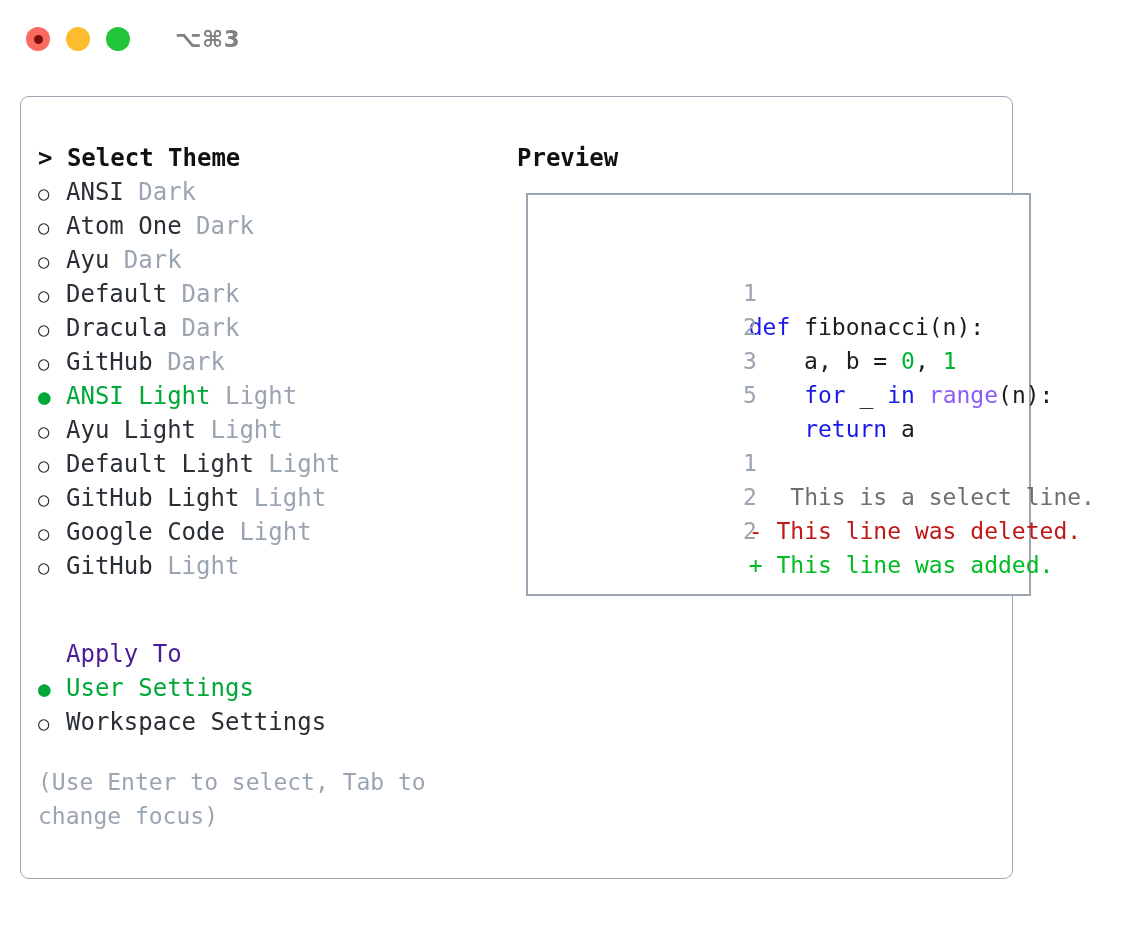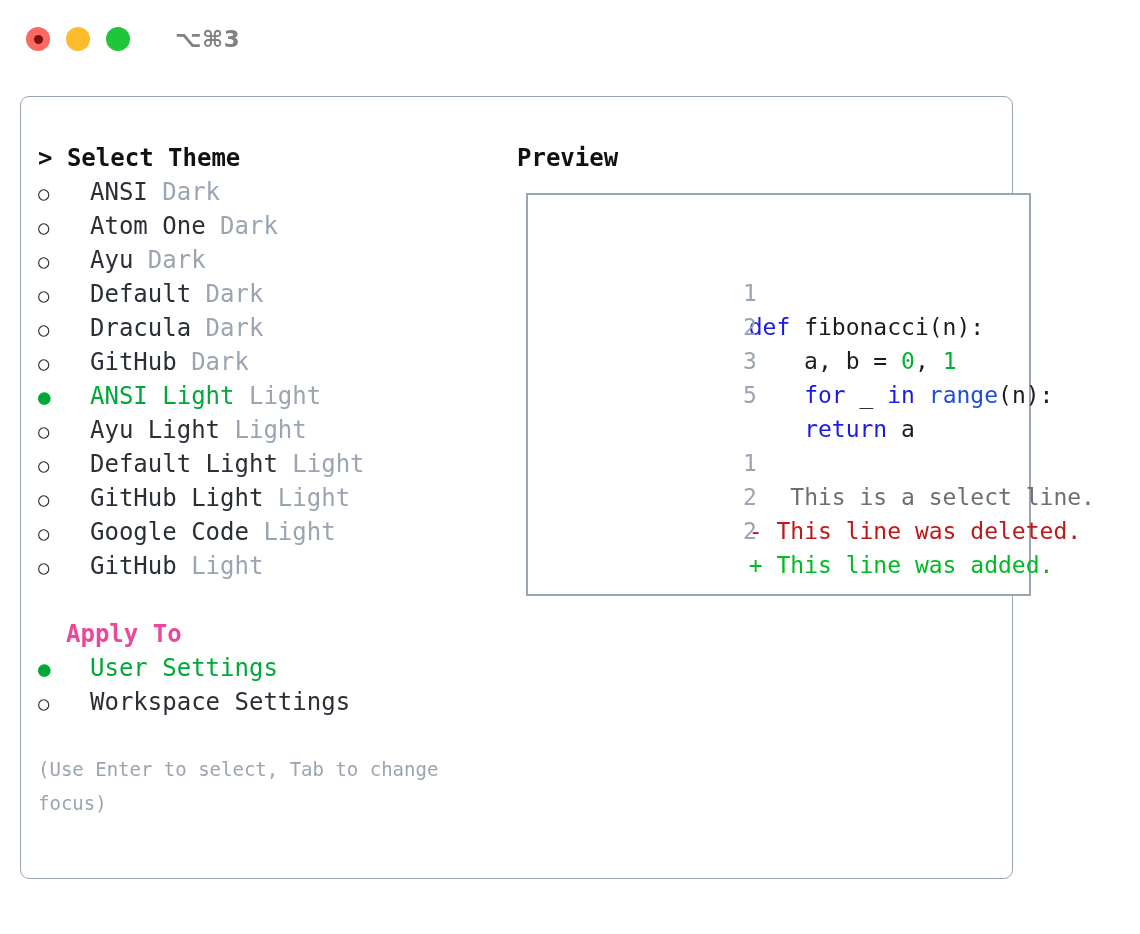--- a/index.html
+++ b/index.html
@@ -111,39 +111,40 @@
   }
   .marker {
     width: 28px;
     flex: none;
     font-size: 19px;
     color: #2a2f36;
     line-height: 34px;
     display: inline-block;
   }
   .marker.on { color: #00a838; font-size: 21px; }
-  .opt-label { color: #2a2f36; margin-left: 24px; }
+  .opt-label { color: #2a2f36; }
   .opt-label.sel { color: #00a838; }
   .opt-variant { color: #9aa5b1; }
 
   .group-heading {
     font-size: 24px;
-    font-weight: bold;
-    color: #ec4899;
+    font-weight: normal;
+    color: #4c1d95;
     line-height: 34px;
     height: 34px;
     padding-left: 28px;
     white-space: pre;
+    margin-top: 20px;
   }
 
   .spacer-row { height: 34px; }
 
   .hint {
-    margin-top: 33px;
-    font-size: 19px;
+    margin-top: 26px;
+    font-size: 23px;
     line-height: 34px;
     color: #9aa5b1;
     width: 420px;
   }
 
   
   .preview-box {
     margin-top: 18px;
     margin-left: 9px;
     width: 505px;
@@ -162,21 +163,21 @@
   }
   .lineno {
     display: inline-block;
     width: 22px;
     text-align: right;
     color: #9aa5b1;
   }
   .tok-kw      { color: #1a1ae6; }
   .tok-plain   { color: #1c1c1c; }
   .tok-num     { color: #00b233; }
-  .tok-builtin { color: #1d4ed8; }
+  .tok-builtin { color: #8b5cf6; }
   .blank-line  { height: 34px; }
   .diff-ctx { color: #6f6f6f; }
   .diff-del { color: #c01717; }
   .diff-add { color: #00bb22; }
 </style>
 </head>
 <body>
 
 <div class="window">
 

